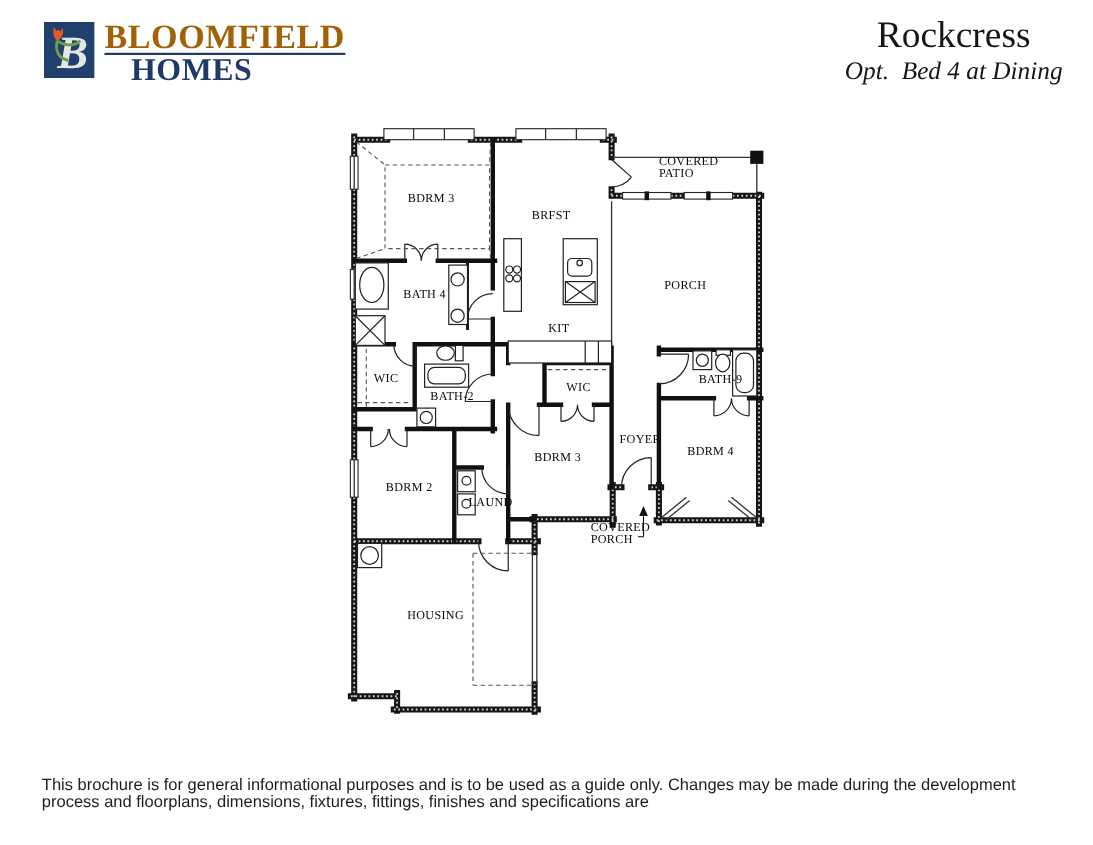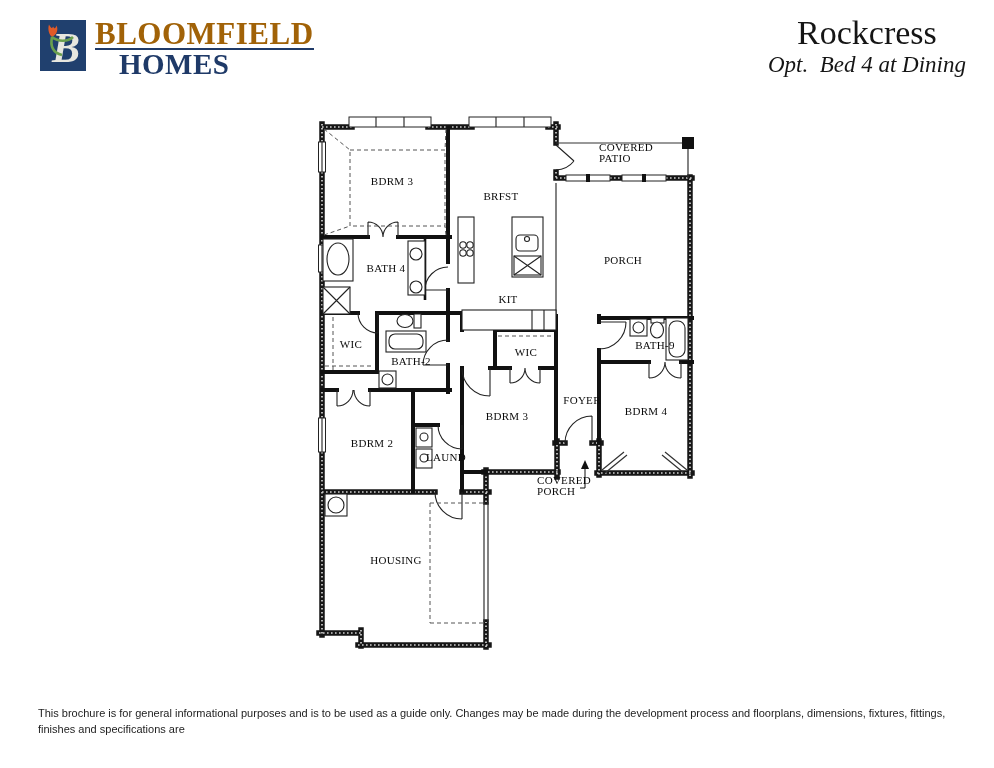--- a/index.html
+++ b/index.html
@@ -33,21 +33,21 @@
   .solidfill{fill:#111;stroke:none;}
   .ann{stroke:#111;stroke-width:1;fill:none;}
 
   .room-label{position:absolute;transform:translate(-50%,-50%);
               font-family:"Liberation Serif",serif;font-weight:400;font-size:11px;
               letter-spacing:.3px;color:#0b0b0b;white-space:pre-line;text-align:left;}
   .room-label.corner{transform:none;line-height:11px;}
 
   
   .disclaimer{position:absolute;left:38px;top:706px;width:920px;
-              font-family:"Liberation Sans",sans-serif;font-size:11px;line-height:15.5px;
+              font-family:"Liberation Sans",sans-serif;font-size:15px;line-height:15.5px;
               color:#1d1d1d;}
 </style>
 </head>
 <body>
 
 <div class="page">
 
   <div class="logo">
     <svg width="46" height="51" viewBox="0 0 46 51">
       <rect x="0" y="0" width="46" height="51" fill="#20406e"></rect>

